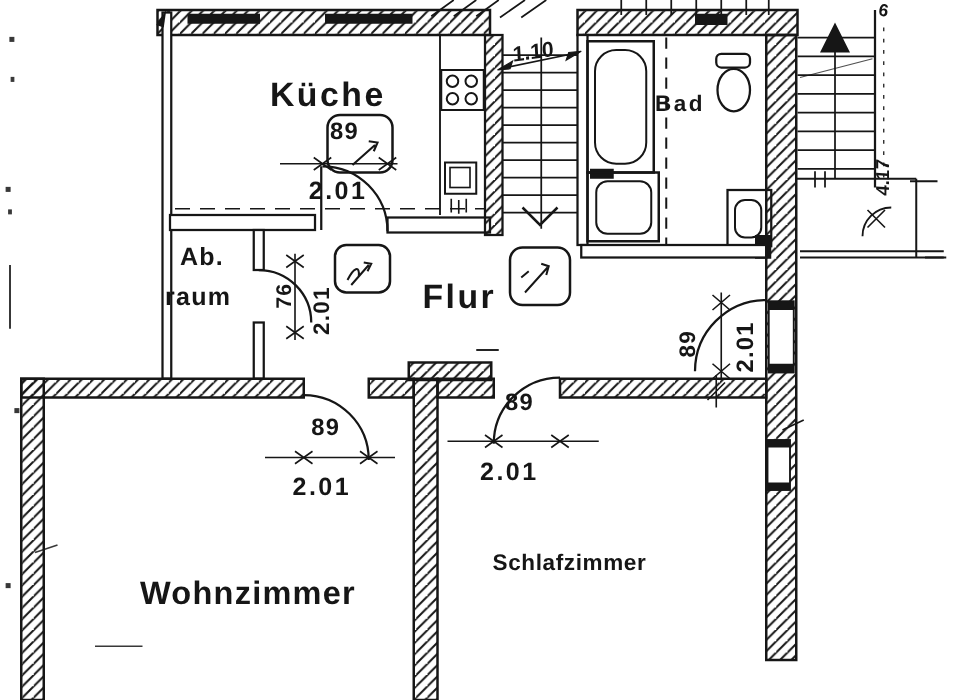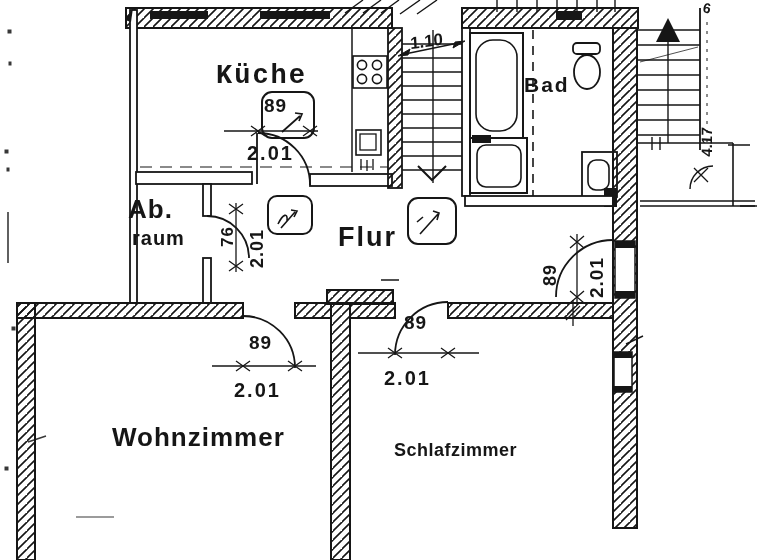--- a/index.html
+++ b/index.html
@@ -205,30 +205,30 @@
       <rect x="5" y="150" width="3" height="3"></rect>
       <rect x="7" y="168" width="2" height="3"></rect>
       <path d="M8,212 V263" stroke-width="1.6" fill="none"></path>
       <rect x="12" y="327" width="3" height="3"></rect>
       <rect x="5" y="467" width="3" height="3"></rect>
       <path d="M28,442 L46,436" stroke-width="1.4" fill="none"></path>
       <path d="M76,517 H114" stroke-width="1.2" fill="none"></path>
     </g>
   </svg>
 
-  <div class="lbl room" style="left:216px;top:63px;font-size:27px;letter-spacing:2px;font-family:Liberation Mono, monospace;">Küche</div>
-
-  <div class="lbl room" style="left:524px;top:74px;font-size:21px;letter-spacing:2px;">Bad</div>
-
-  <div class="lbl room" style="left:128px;top:196px;font-size:26px;">Ab.</div>
+  <div class="lbl room" style="left:216px;top:63px;font-size:27px;letter-spacing:2px;">Küche</div>
+
+  <div class="lbl room" style="left:524px;top:74px;font-size:18px;letter-spacing:2px;">Bad</div>
+
+  <div class="lbl room" style="left:144px;top:196px;font-size:20px;">Ab.</div>
   <div class="lbl room" style="left:132px;top:228px;font-size:20px;">raum</div>
 
   <div class="lbl room" style="left:338px;top:224px;font-size:27px;letter-spacing:2px;text-align:center;">Flur</div>
 
-  <div class="lbl room" style="left:112px;top:424px;font-size:26px;">Wohnzimmer</div>
+  <div class="lbl room" style="left:112px;top:461px;font-size:26px;">Wohnzimmer</div>
 
   <div class="lbl room" style="left:394px;top:441px;font-size:18px;letter-spacing:0.5px;">Schlafzimmer</div>
 
   <div class="lbl dim" style="left:264px;top:96px;">89</div>
   <div class="lbl dimw" style="left:247px;top:143px;">2.01</div>
 
   <div class="lbl dim vert" style="left:219px;top:247px;font-size:17px;">76</div>
   <div class="lbl dim vert" style="left:248px;top:268px;font-size:18px;">2.01</div>
 
   <div class="lbl dim vert" style="left:541px;top:286px;font-size:18px;">89</div>

